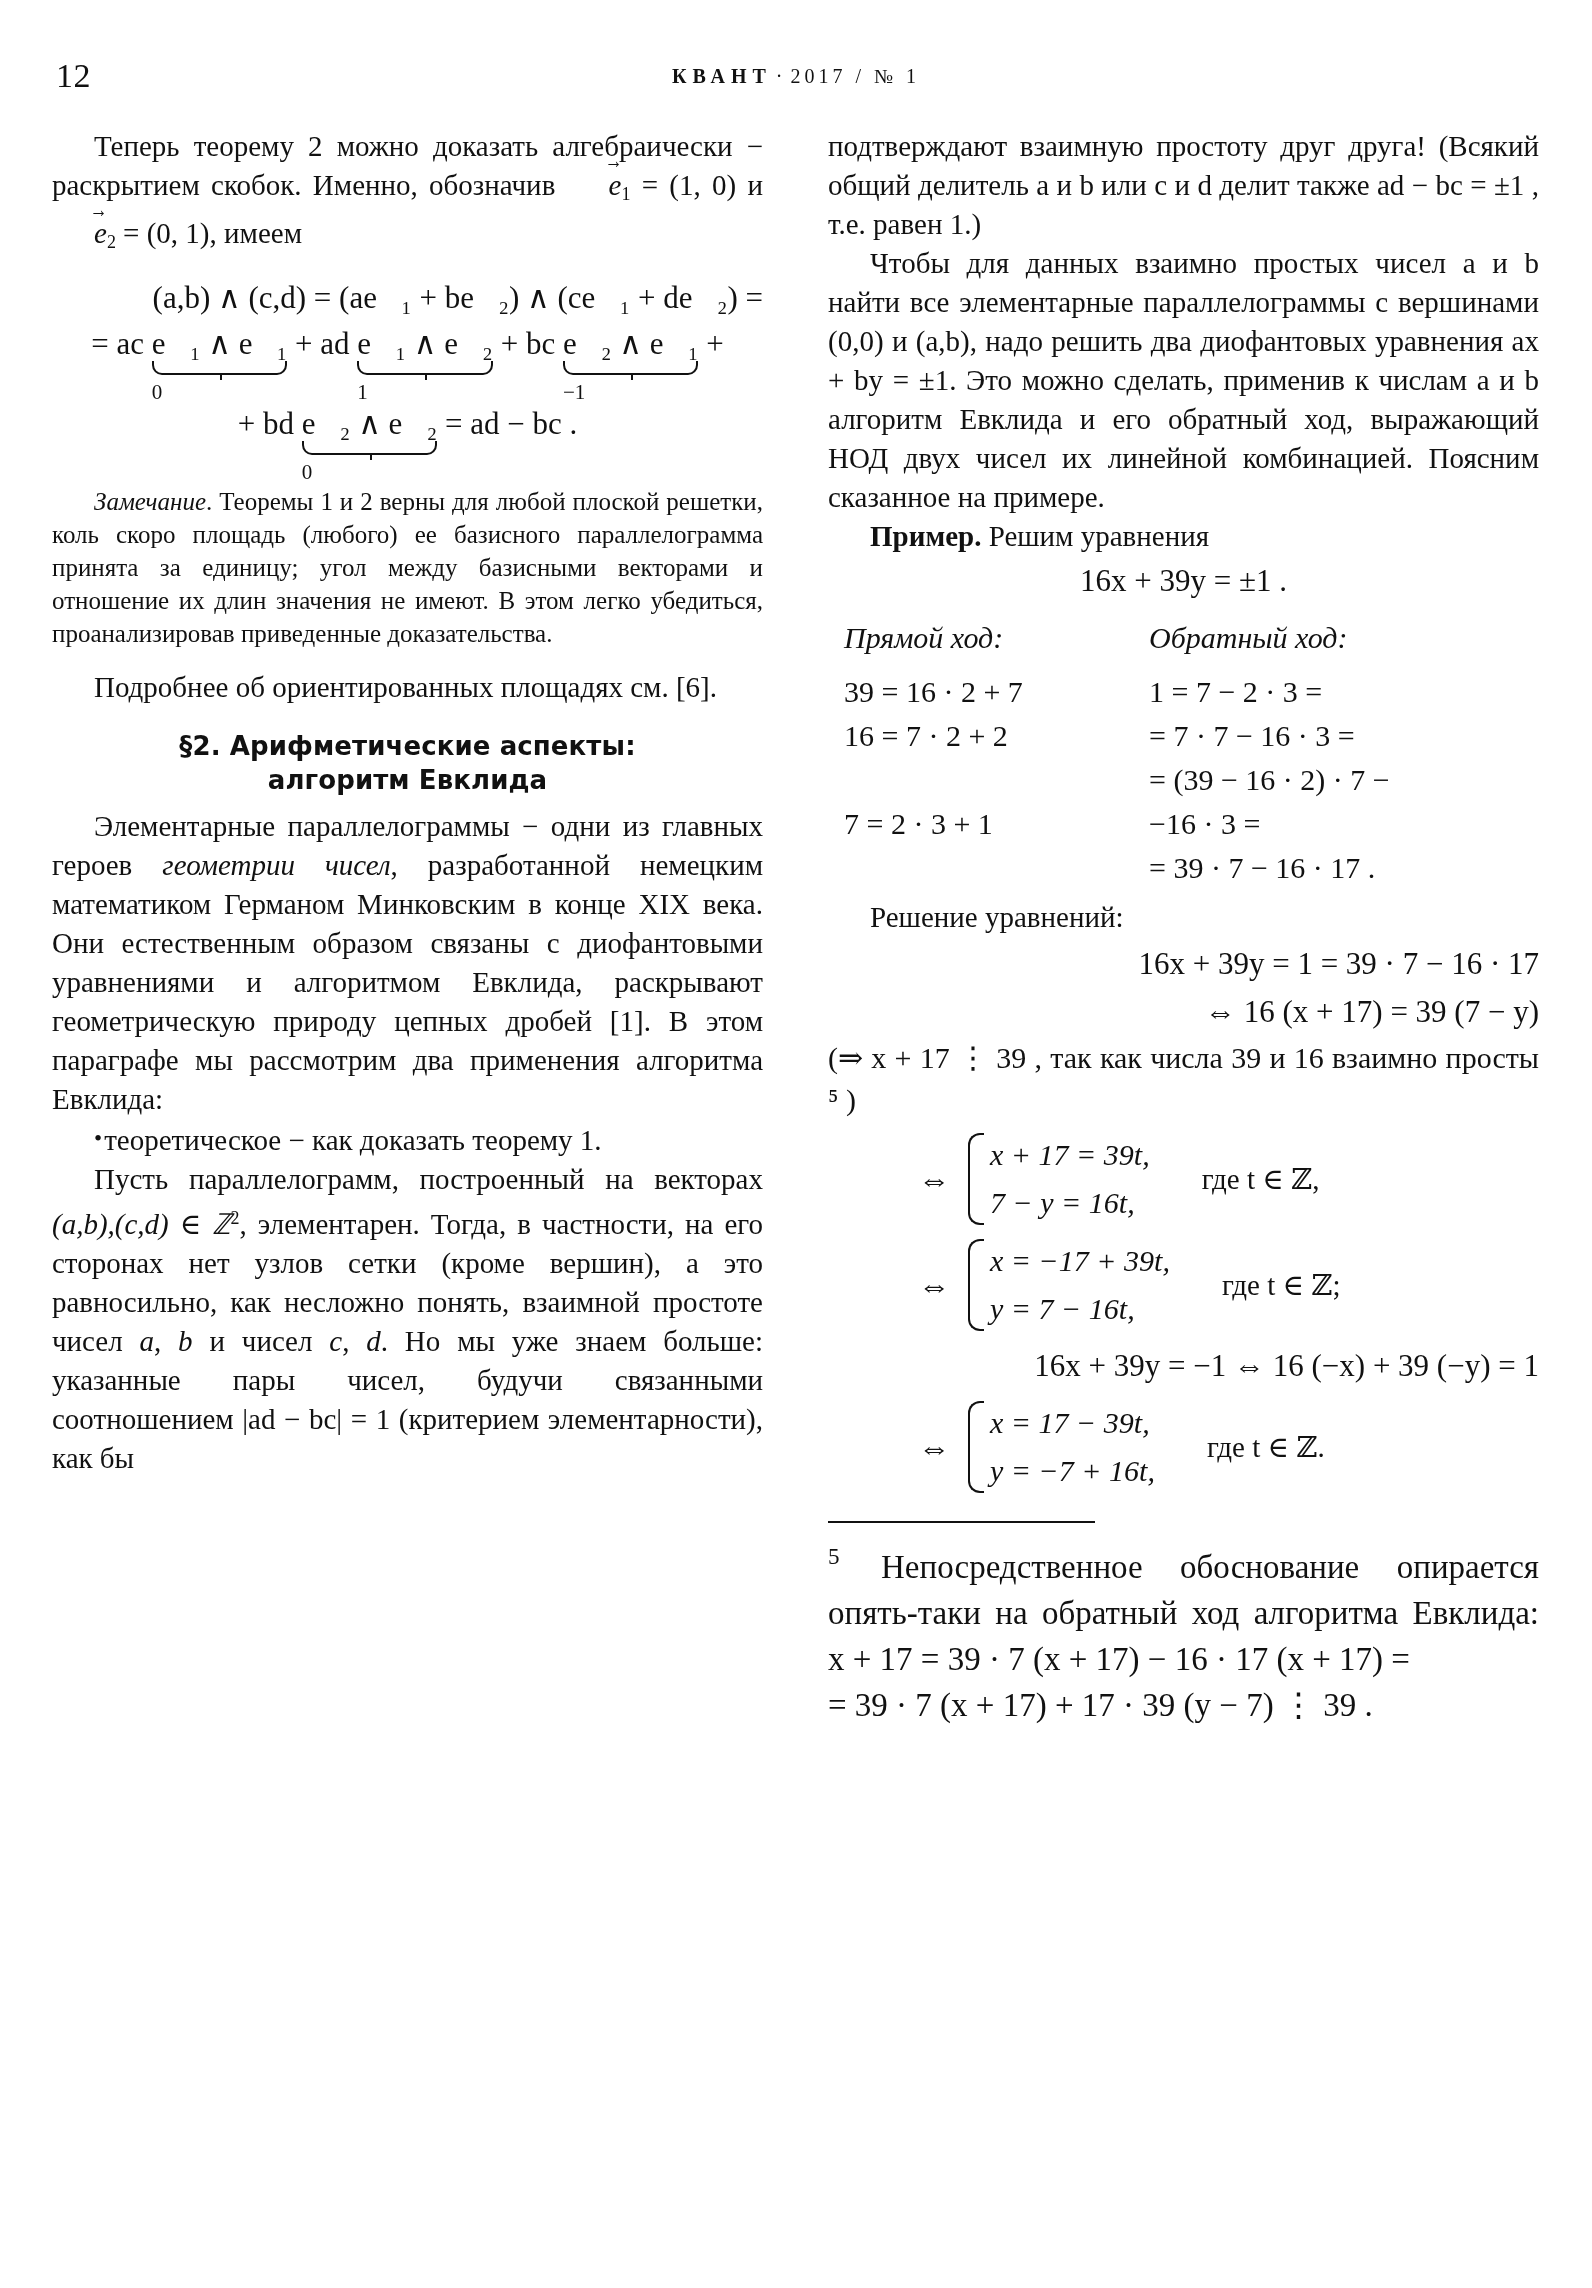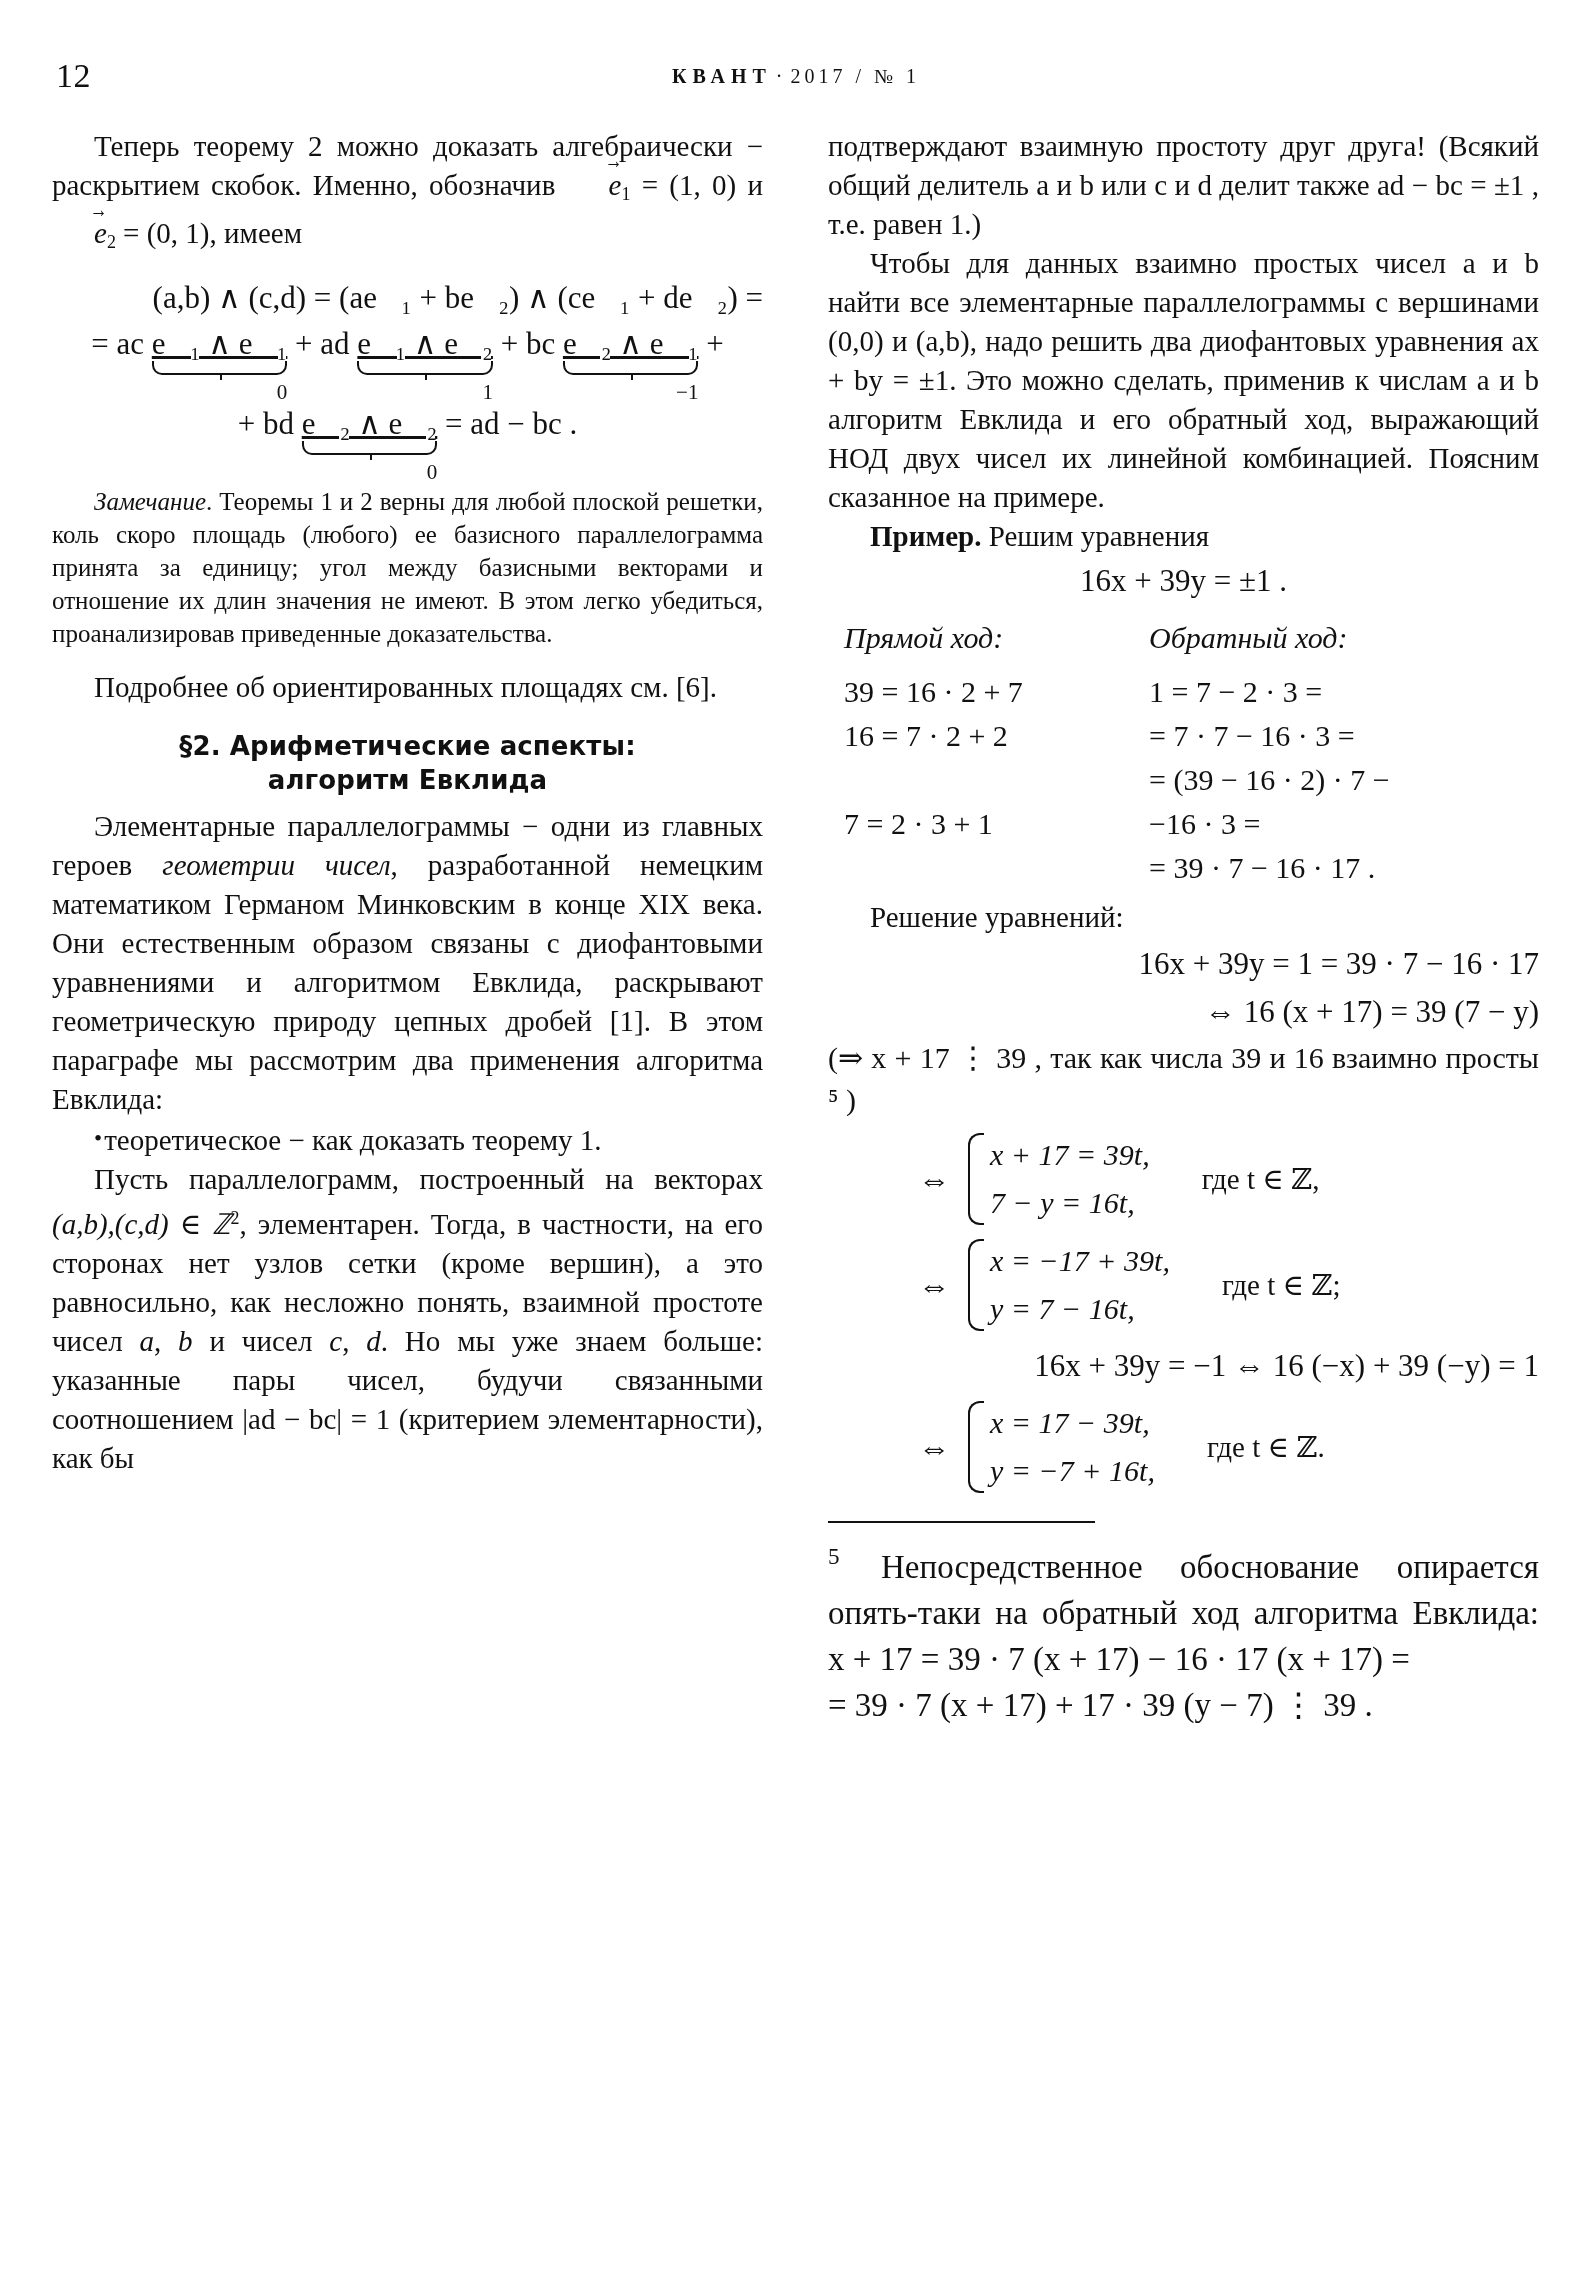--- a/index.html
+++ b/index.html
@@ -116,24 +116,23 @@
     line-height: 46px;
     text-indent: 0;
   }
   .eq-l { text-align: right; }
   .eq-r { text-align: right; }
 
   
   .ub {
     display: inline-block;
     position: relative;
-    text-align: right;
+    text-align: left;
     padding-bottom: 28px;
     vertical-align: top;
-    text-decoration: underline;
   }
   .ub > .ub-body { display: block; white-space: nowrap; }
   .ub > .ub-brace {
     position: absolute;
     left: 0; right: 0;
     bottom: 20px;
     height: 12px;
     border: 2px solid #111;
     border-top: none;
     border-radius: 0 0 10px 10px;

